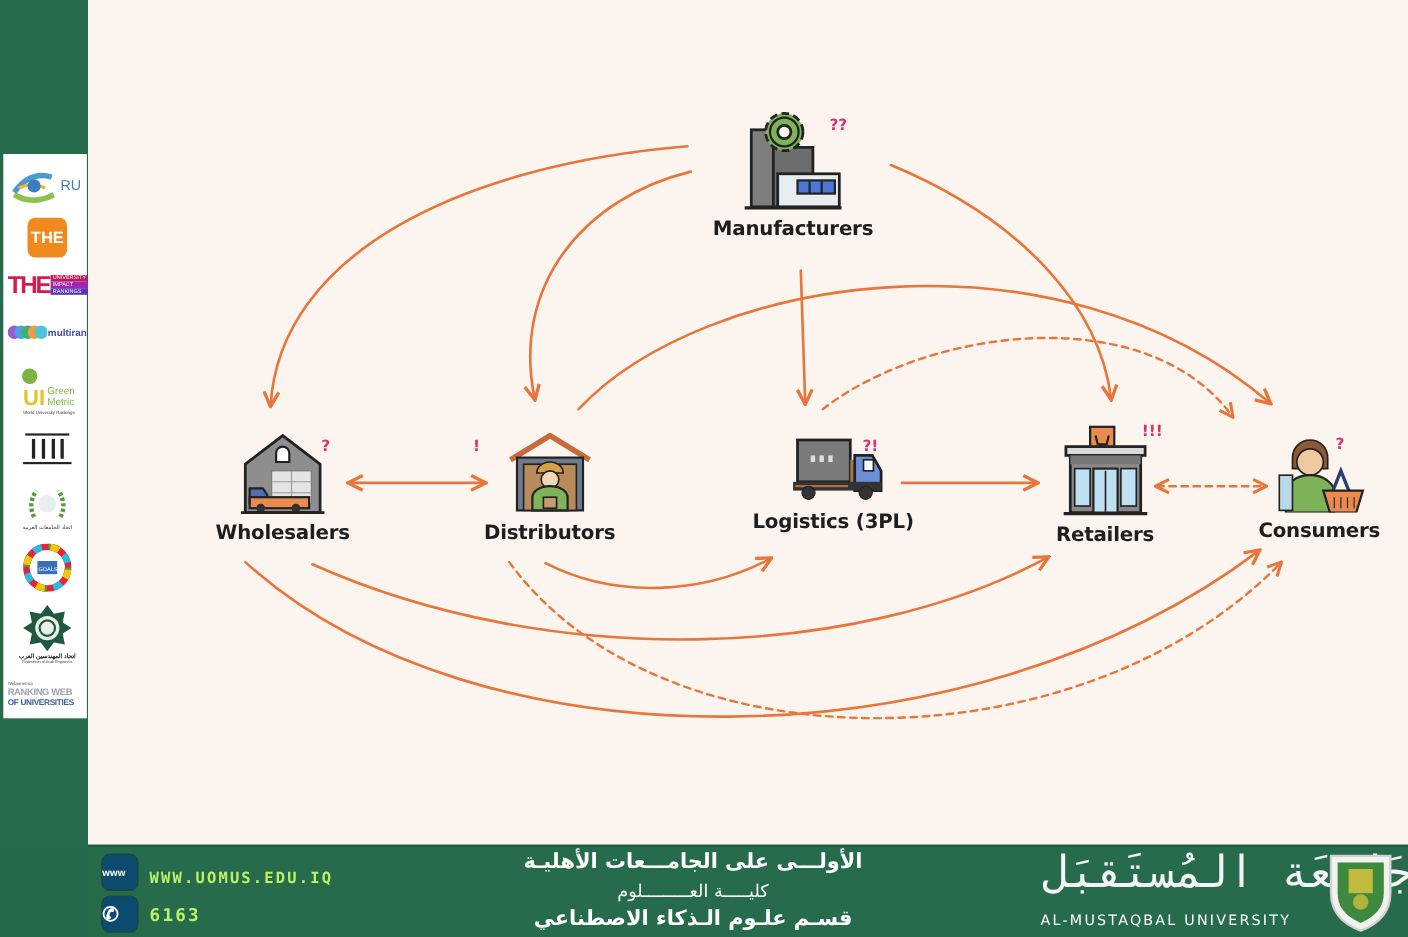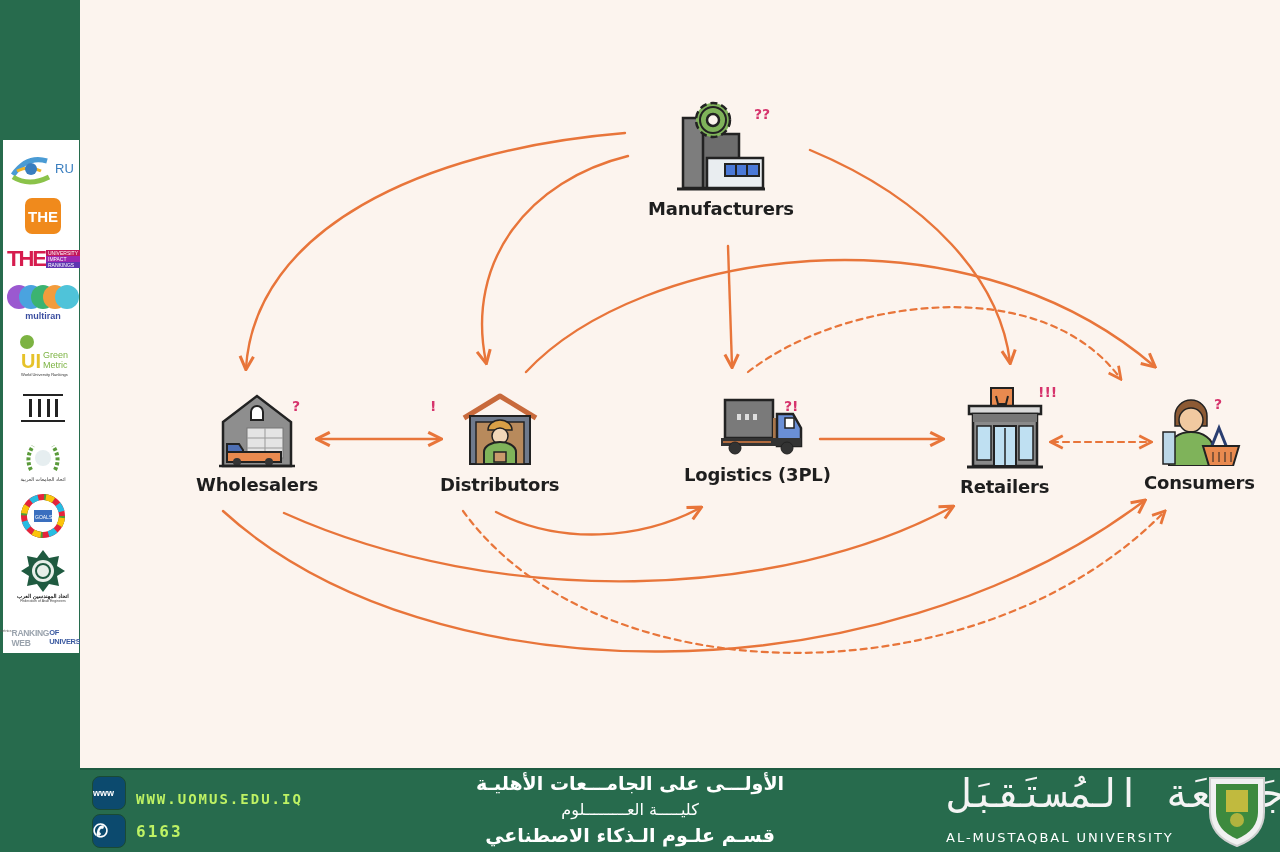--- a/index.html
+++ b/index.html
@@ -46,21 +46,21 @@
 
   <div class="logo" style="top:104px;height:30px;justify-content:flex-start;">
     <span style="color:#d61c4e;font-weight:900;font-size:22px;font-family:'Liberation Sans',sans-serif;letter-spacing:-2px;">THE</span>
     <div style="display:flex;flex-direction:column;margin-left:1px;">
       <span style="background:#c2185b;color:#fff;font-size:5px;padding:0 2px;">UNIVERSITY</span>
       <span style="background:#9c27b0;color:#fff;font-size:5px;padding:0 2px;">IMPACT</span>
       <span style="background:#5e35b1;color:#fff;font-size:5px;padding:0 2px;">RANKINGS</span>
     </div>
   </div>
 
-  <div class="logo" style="top:140px;height:44px;flex-direction:column;">
+  <div class="logo" style="top:140px;height:44px;flex-direction:row;">
     <svg width="72" height="28" viewBox="0 0 72 28">
       <circle cx="12" cy="14" r="12" fill="#9b59d0"></circle>
       <circle cx="24" cy="14" r="12" fill="#4aa3df"></circle>
       <circle cx="36" cy="14" r="12" fill="#3cb371"></circle>
       <circle cx="48" cy="14" r="12" fill="#f39c3c"></circle>
       <circle cx="60" cy="14" r="12" fill="#4fc3d9"></circle>
     </svg>
     <span style="font-size:9px;color:#3b4ea0;font-weight:bold;">multiran</span>
   </div>
 
@@ -108,21 +108,21 @@
   <div class="logo" style="top:404px;height:64px;flex-direction:column;">
     <svg width="46" height="44" viewBox="0 0 46 44">
       <polygon points="23,1 29,9 39,7 37,17 45,22 37,27 39,37 29,35 23,43 17,35 7,37 9,27 1,22 9,17 7,7 17,9" fill="#1f5a40"></polygon>
       <circle cx="23" cy="22" r="11" fill="#e8efe9"></circle>
       <circle cx="23" cy="22" r="7" fill="none" stroke="#1f5a40" stroke-width="2"></circle>
     </svg>
     <span style="font-size:5.5px;color:#222;font-weight:bold;">اتحاد المهندسين العرب</span>
     <span style="font-size:3.5px;color:#444;">Federation of Arab Engineers</span>
   </div>
 
-  <div class="logo" style="top:488px;height:30px;flex-direction:row;align-items:flex-start;">
+  <div class="logo" style="top:476px;height:30px;flex-direction:column;align-items:flex-start;">
     <span style="font-size:4px;color:#555;">Webometrics</span>
     <span style="font-size:8.5px;color:#9aa3ad;font-weight:bold;letter-spacing:-0.3px;">RANKING WEB</span>
     <span style="font-size:7.5px;color:#3b5aa0;font-weight:bold;letter-spacing:-0.3px;">OF UNIVERSITIES</span>
   </div>
 </div>
 
 <div class="slide">
   <svg class="arrows" width="1200" height="768" viewBox="0 0 1200 768">
     <defs>
       <marker id="ah" viewBox="0 0 10 10" refX="8" refY="5" markerWidth="7" markerHeight="7" orient="auto-start-reverse">

